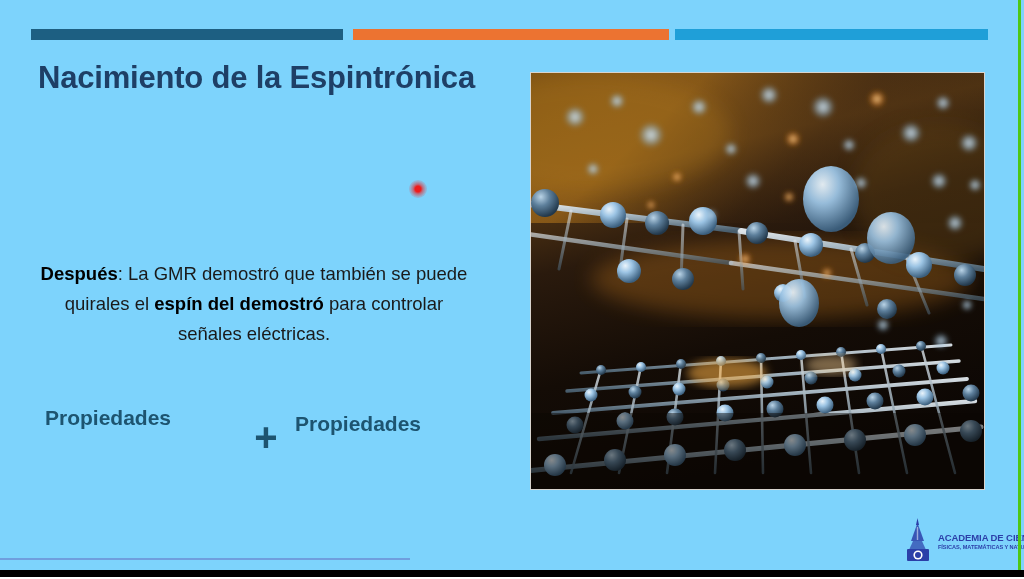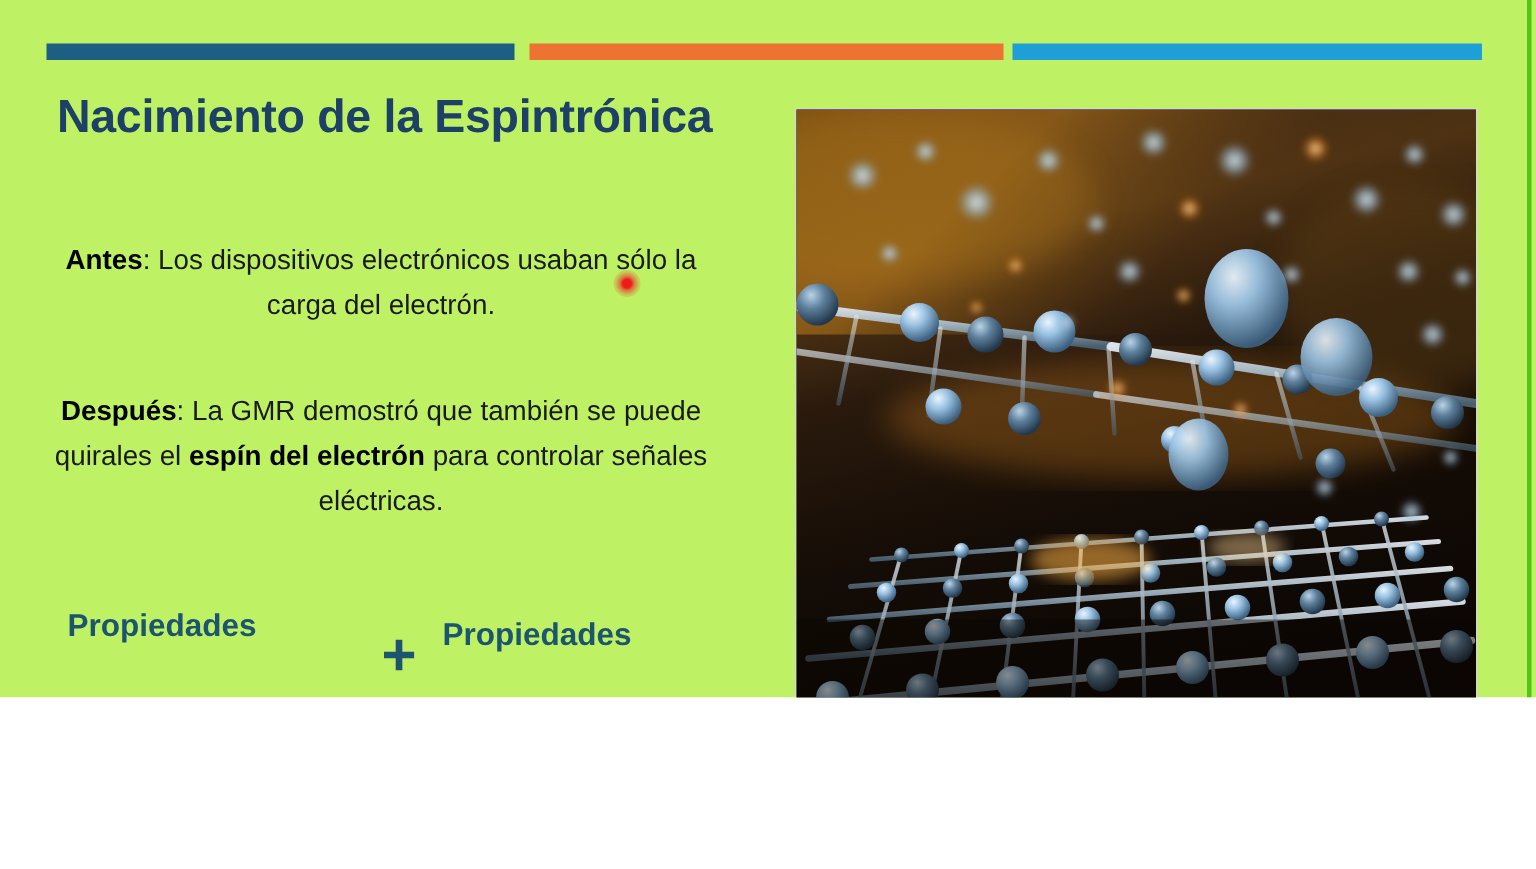--- a/index.html
+++ b/index.html
@@ -6,22 +6,22 @@
     margin: 0;
     padding: 0;
     background: #ffffff;
   }
   body {
     font-family: "Liberation Sans", sans-serif;
   }
   #slide {
     position: relative;
     width: 1024px;
-    height: 465px;
-    background: #bef264;
+    height: 577px;
+    background: #7dd3fc;
     overflow: hidden;
   }
 
   
   .accent-bar {
     position: absolute;
     top: 29px;
     height: 11px;
   }
   .accent-navy  { left: 31px;  width: 312px; background: #1d5f82; }
@@ -188,28 +188,25 @@
 <body>
 
 <div id="slide">
 
   <div class="accent-bar accent-navy"></div>
   <div class="accent-bar accent-orange"></div>
   <div class="accent-bar accent-blue"></div>
 
   <div class="slide-title">Nacimiento de la Espintrónica</div>
 
-  <div class="para para-1">
-    <b>Antes</b><span>: </span><span>Los dispositivos electrónicos usaban sólo la carga del electrón.</span>
-  </div>
 
   <div class="laser-dot"></div>
 
   <div class="para para-2">
-    <b>Después</b><span>: </span><span>La GMR demostró que también se puede quirales el </span><b>espín del electrón</b><span> para controlar señales eléctricas.</span>
+    <b>Después</b><span>: </span><span>La GMR demostró que también se puede quirales el </span><b>espín del demostró</b><span> para controlar señales eléctricas.</span>
   </div>
 
   <div class="prop-row">
     <div class="prop-block prop-left">
       <div>Propiedades</div>
     </div>
     <div class="prop-plus">+</div>
     <div class="prop-block prop-right">
       <div>Propiedades</div>
     </div>

